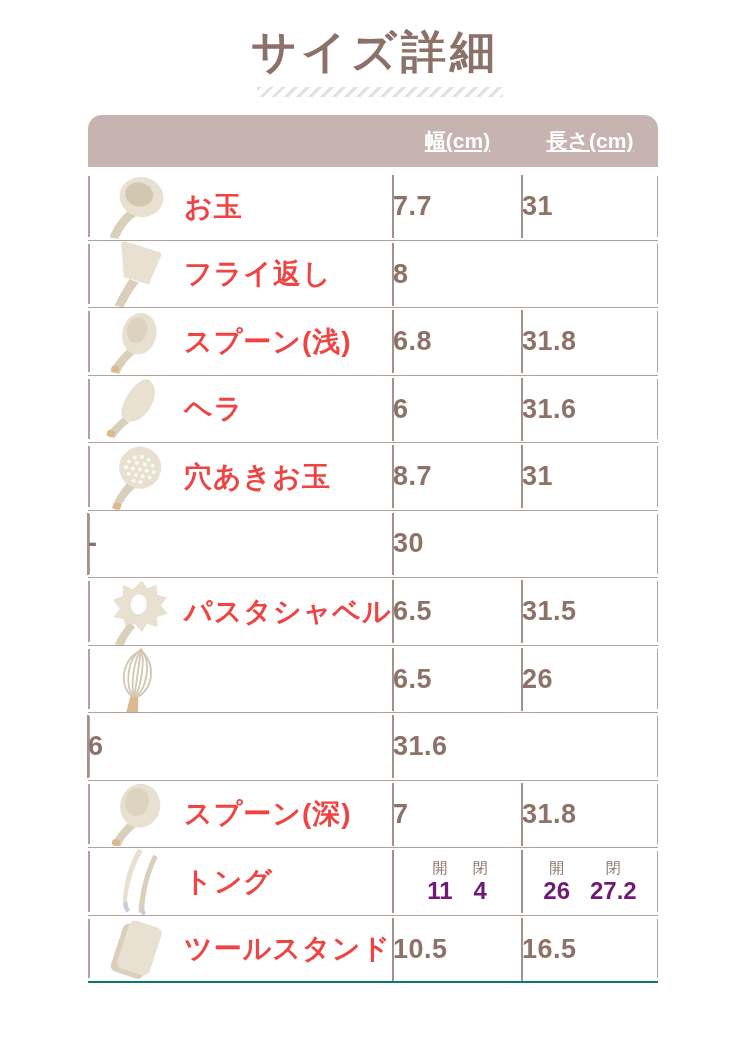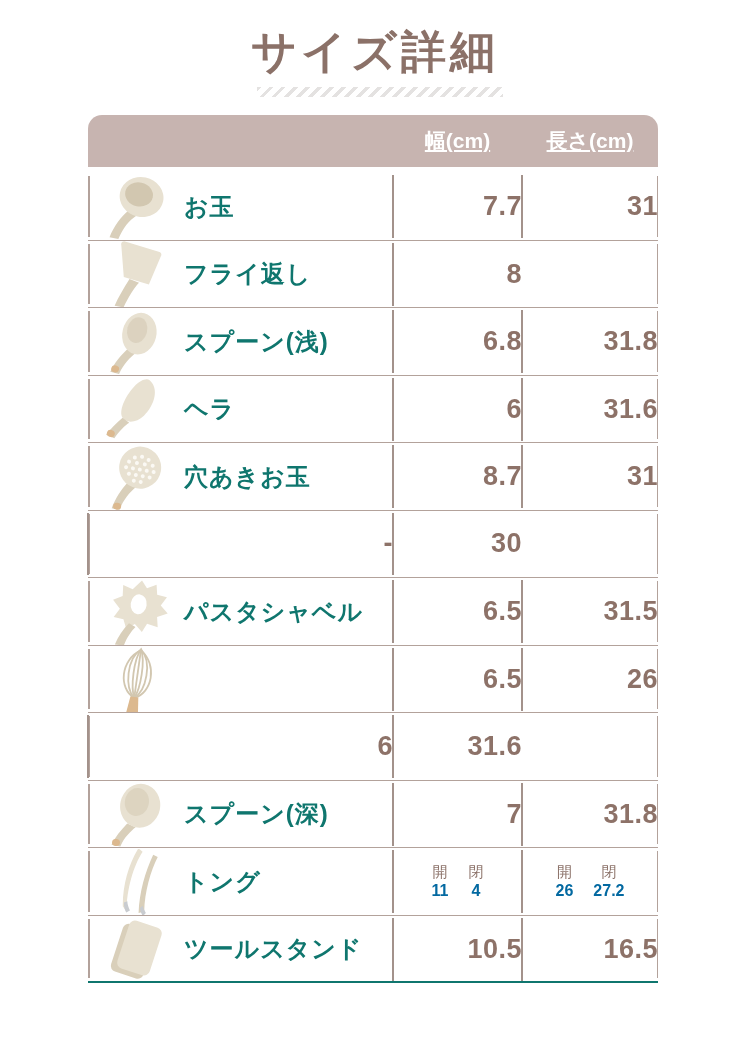--- a/index.html
+++ b/index.html
@@ -27,36 +27,36 @@
     position:relative; height:67.5px;
     display:grid; grid-template-columns:305px 129px 136px;
     border-bottom:1.5px solid #b3a29b;
   }
   .row.last { border-bottom:2px solid #0f766e; }
   .row::before, .row::after {
     content:""; position:absolute; top:3px; bottom:3px; width:1.5px; background:#b3a29b;
   }
   .row::before { left:0; }
   .row::after { right:0; }
-  .cell { position:relative; display:flex; align-items:center; justify-content:flex-end; }
+  .cell { position:relative; display:flex; align-items:center; justify-content:flex-start; }
   .c2::before, .c3::before {
     content:""; position:absolute; left:-1px; top:2px; bottom:2px; width:2px; background:#a3928b;
   }
   .c1 { justify-content:flex-start; }
   .icon-box {
     width:96px; height:67px; display:flex; align-items:center; justify-content:flex-start;
     overflow:hidden; flex:0 0 96px; padding-left:4px;
   }
   .icon-box svg { display:block; }
-  .item-name { font-size:24px; font-weight:bold; color:#0f766e; letter-spacing:1px; }
+  .item-name { font-size:28px; font-weight:bold; color:#ef4444; letter-spacing:1px; }
   .val { font-size:27px; font-weight:bold; color:#8d7268; letter-spacing:0.5px; }
   .dual { display:flex; justify-content:center; align-items:center; gap:20px; width:100%; }
   .sub { display:flex; flex-direction:column; align-items:center; line-height:1; }
   .sub-label { font-size:15px; color:#8b7168; font-weight:normal; margin-bottom:4px; }
-  .sub-val { font-size:16px; font-weight:bold; color:#0369a1; }
+  .sub-val { font-size:24px; font-weight:bold; color:#701a75; }
 </style>
 </head>
 <body>
 
 <div class="page">
   <div class="title">サイズ詳細</div>
   <div class="stripes"></div>
 
   <div class="size-table">
     <div class="thead">

